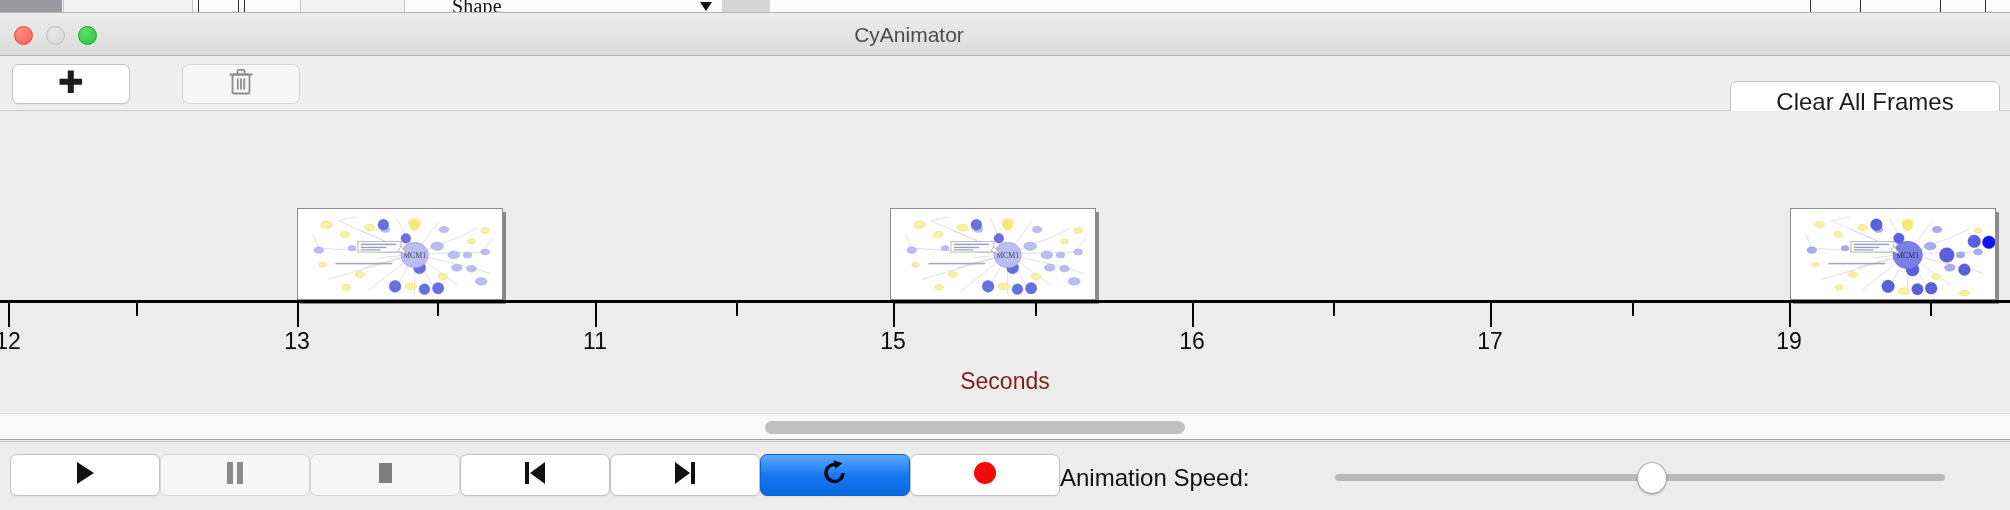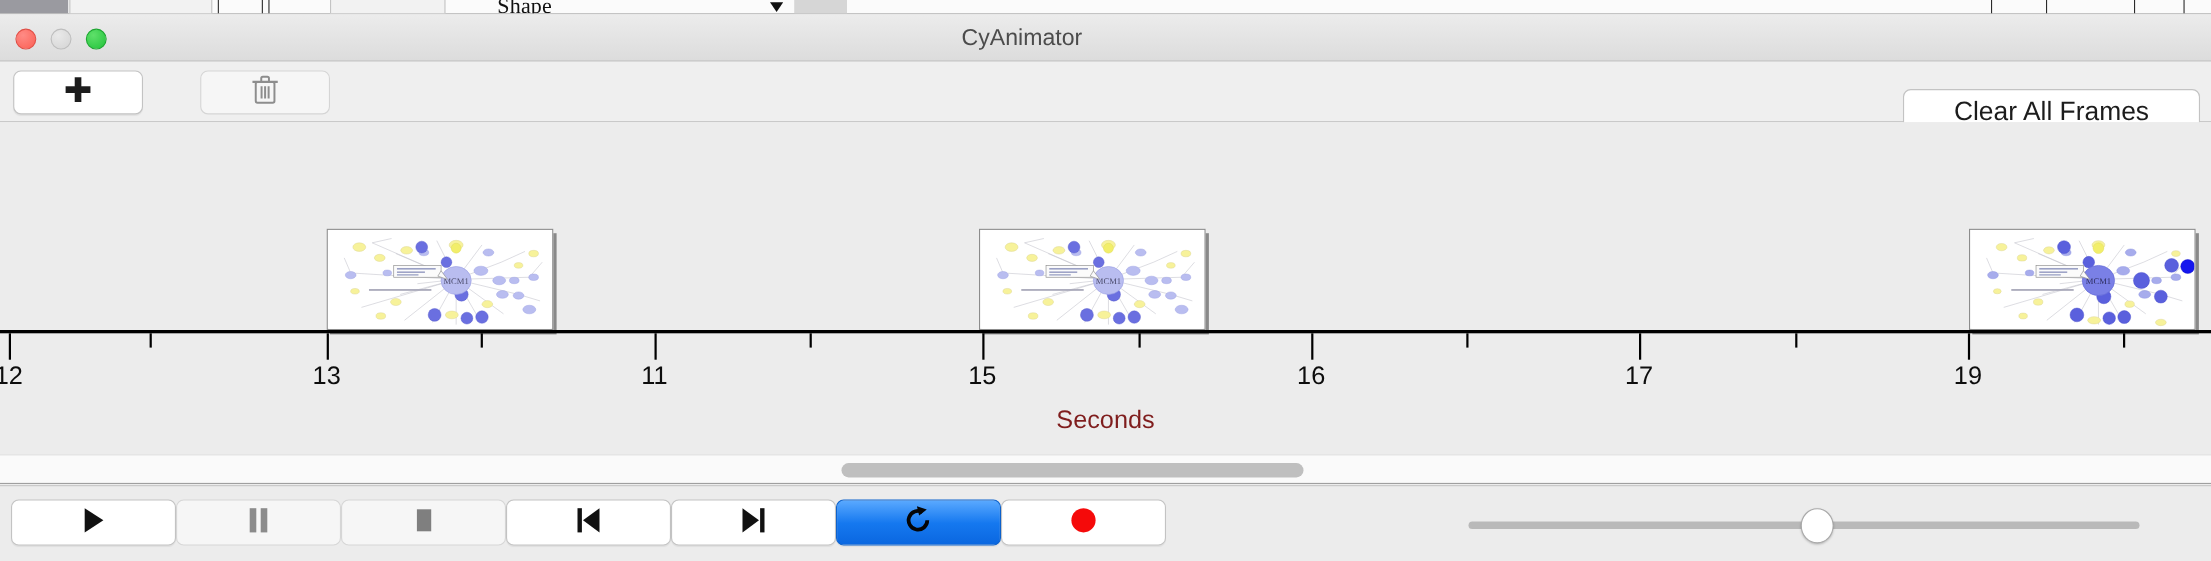--- a/index.html
+++ b/index.html
@@ -37,21 +37,21 @@
     border-bottom: 1px solid #b4b4b4;
   }
   .tl-dots { position: absolute; left: 14px; top: 13px; display: flex; gap: 13px; }
   .dot { width: 19px; height: 19px; border-radius: 50%; }
   .dot.close { background: radial-gradient(circle at 35% 30%, #ff8b85, #fb5f54); border: 1px solid #e04e45; }
   .dot.min   { background: radial-gradient(circle at 35% 30%, #e9e9e9, #d4d4d4); border: 1px solid #bdbdbd; }
   .dot.max   { background: radial-gradient(circle at 35% 30%, #5fe06a, #22c33b); border: 1px solid #1ba62f; }
   .win-title {
     position: absolute; left: 0; top: 0; width: 1818px; height: 43px;
     display: flex; align-items: center; justify-content: center;
-    font-size: 21px; color: #4c4c4c; margin-left: 20px;
+    font-size: 21px; color: #4c4c4c;
   }
 
   
   .toolbar {
     position: absolute; left: 0; top: 56px; width: 2010px; height: 55px;
     background: #efefef; border-bottom: 1px solid #c9c9c9;
   }
   .btn {
     position: absolute;
     background: #fff;
@@ -465,20 +465,21 @@
     </div>
 
     <div class="pbtn" id="record-button">
       <span>
         <svg width="26" height="26" viewBox="0 0 26 26">
             <circle cx="13" cy="13" r="11" fill="#f50a0a"></circle>
           </svg>
       </span>
     </div>
 
+    <div class="speed-label">Animation Speed:</div>
 
     <div class="slider">
       <div class="slider-track"></div>
       <div class="slider-thumb" style="left: 52%;"></div>
     </div>
   </div>
 
 </div>
 
 </body></html>

